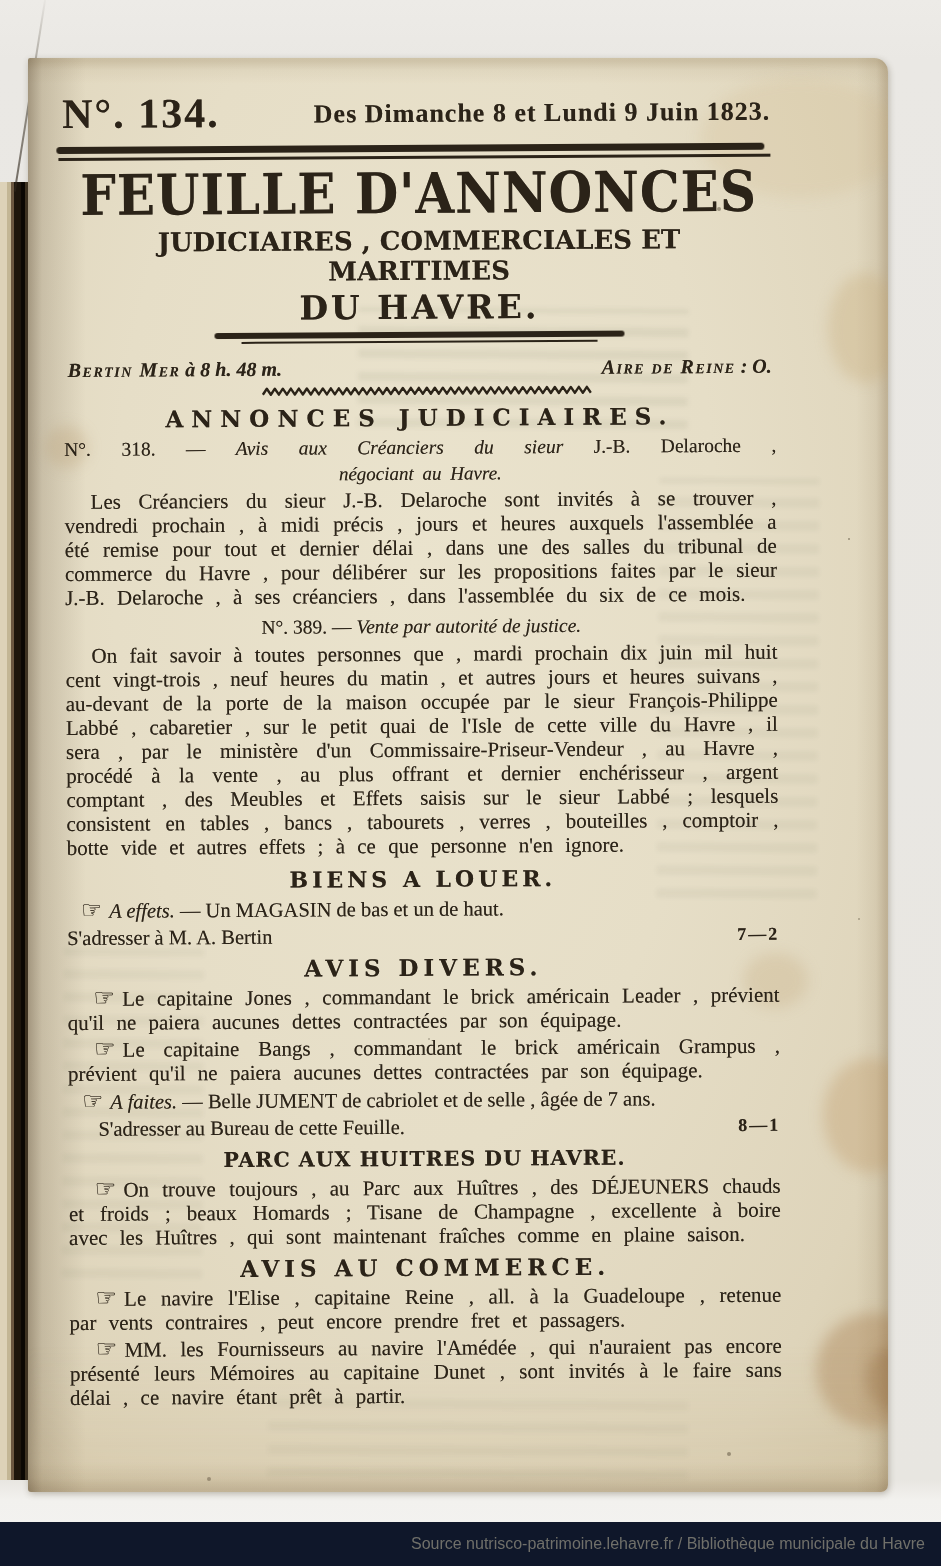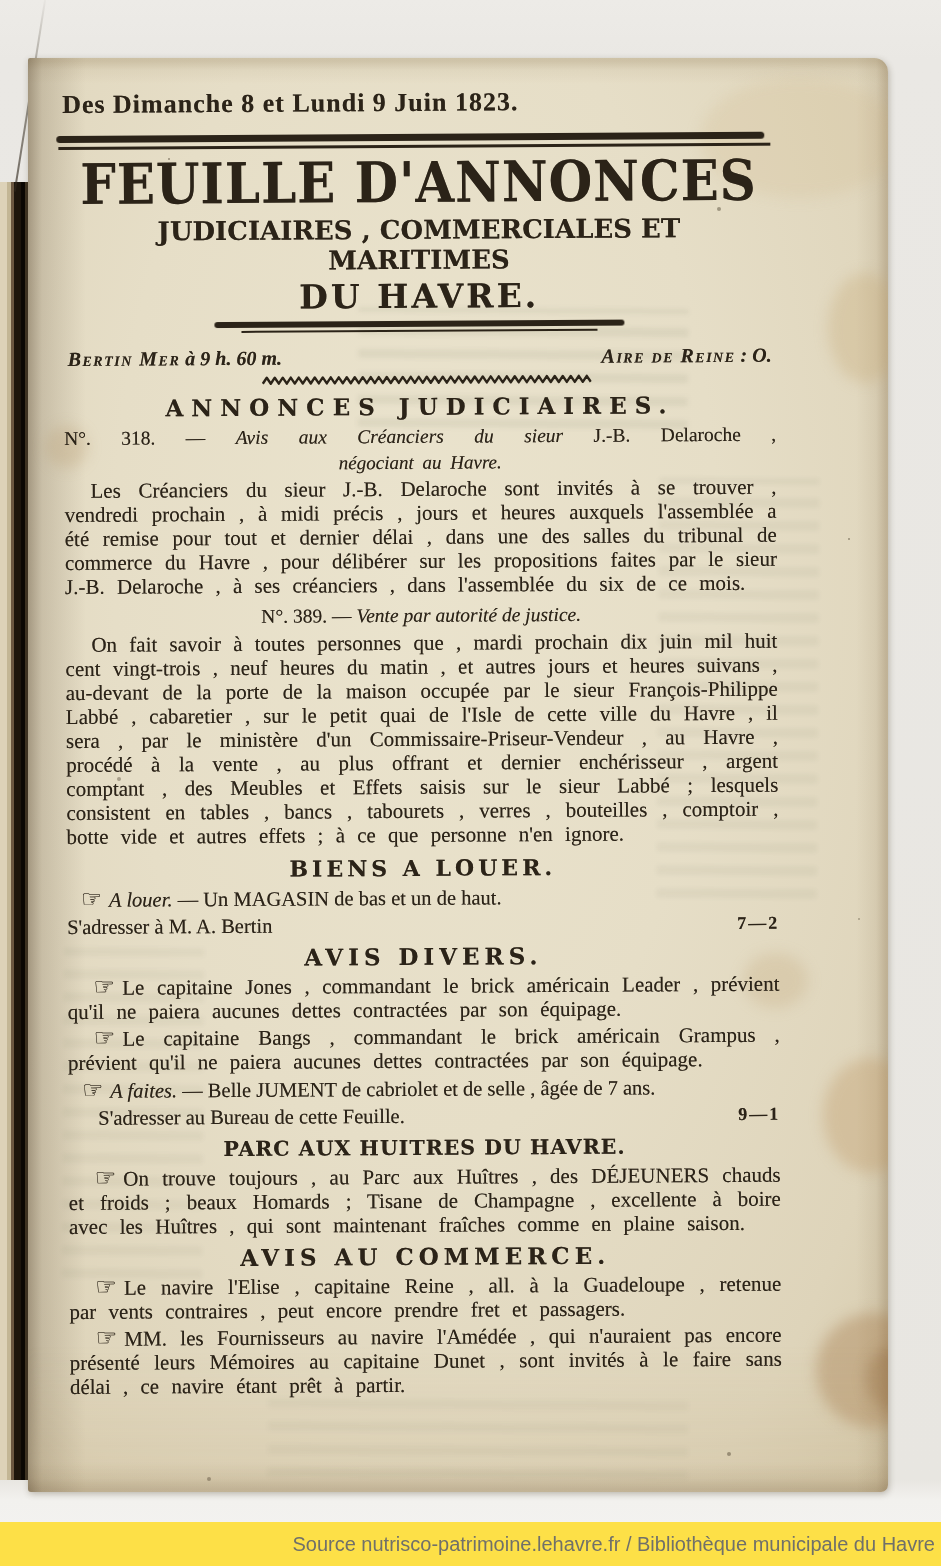--- a/index.html
+++ b/index.html
@@ -71,23 +71,23 @@
   .just-full { text-align:justify; text-align-last:justify; }
   .centered { text-align:center; }
   .it { font-style:italic; }
   .subhead { text-align:center; font-style:italic; font-size:19px; line-height:24px; margin-top:2px; word-spacing:4px; }
   p.body { font-size:21px; line-height:24px; text-align:justify; text-indent:26px; margin-top:2px; word-spacing:7px; }
   .adline { font-size:20.5px; line-height:26px; text-indent:14px; margin-top:2px; }
   .hand { font-family:"DejaVu Sans", sans-serif; font-size:1.15em; margin-right:7px; font-style:normal; }
   .contact { display:flex; justify-content:space-between; font-size:20.5px; line-height:23px; margin-top:3px; }
   .contact.indent > span:first-child { padding-left:30px; }
   .ref { font-size:18px; letter-spacing:2px; font-weight:bold; }
-  .footer-bar { position:absolute; left:0; bottom:0; width:941px; height:44px; background:#fde047;
-    display:flex; align-items:center; justify-content:flex-end; padding-right:6px;
-    font-family:"Liberation Sans", sans-serif; font-size:20px; color:#70706a; }
+  .footer-bar { position:absolute; left:0; bottom:0; width:941px; height:44px; background:#0f172a;
+    display:flex; align-items:center; justify-content:flex-end; padding-right:16px;
+    font-family:"Liberation Sans", sans-serif; font-size:16px; color:#70706a; }
 </style>
 </head>
 <body>
 
 <div class="stack"></div>
 <div class="crease"></div>
 
 <div class="page">
 
   <div class="stain" style="left:672px;top:20px;width:200px;height:120px;background:rgba(205,180,130,.18)"></div>
@@ -100,62 +100,63 @@
   <div class="stain" style="left:0;top:1290px;width:860px;height:140px;border-radius:0;background:linear-gradient(0deg,rgba(188,164,120,.16),rgba(188,164,120,0));filter:blur(6px)"></div>
 
   <div class="ghost" style="left:330px;top:250px;width:330px;height:120px;"></div>
   <div class="ghost" style="left:630px;top:420px;width:160px;height:420px;opacity:.75"></div>
   <div class="ghost" style="left:35px;top:890px;width:140px;height:330px;opacity:.7"></div>
   <div class="ghost" style="left:240px;top:1330px;width:420px;height:90px;opacity:.6"></div>
   <div class="specks"></div>
 
   <div class="content">
     <div class="issue-row">
+      <span class="issue-no">N°. 134.</span>
       <span class="date-line">Des Dimanche 8 et Lundi 9 Juin 1823.</span>
     </div>
     <div class="rule-thick"></div>
     <div class="rule-thin"></div>
 
     <div class="title1">FEUILLE D'ANNONCES</div>
     <div class="title2">JUDICIAIRES , COMMERCIALES ET MARITIMES</div>
     <div class="title3">DU HAVRE.</div>
     <div class="rule2-thick"></div>
     <div class="rule2-thin"></div>
 
     <div class="info-row">
-      <span><span class="sc">Bertin Mer</span> <span>à 9 h. 60 m.</span></span>
+      <span><span class="sc">Bertin Mer</span> <span>à 8 h. 48 m.</span></span>
       <span><span class="sc">Aire de Reine</span> <span>: O.</span></span>
     </div>
     <svg class="zigzag" width="330" height="10" viewBox="0 0 330 10">
       <path fill="none" stroke="#2b2318" stroke-width="2.4" stroke-linejoin="round" d="M1 8 L5 2 L9 8 L13 2 L17 8 L21 2 L25 8 L29 2 L33 8 L37 2 L41 8 L45 2 L49 8 L53 2 L57 8 L61 2 L65 8 L69 2 L73 8 L77 2 L81 8 L85 2 L89 8 L93 2 L97 8 L101 2 L105 8 L109 2 L113 8 L117 2 L121 8 L125 2 L129 8 L133 2 L137 8 L141 2 L145 8 L149 2 L153 8 L157 2 L161 8 L165 2 L169 8 L173 2 L177 8 L181 2 L185 8 L189 2 L193 8 L197 2 L201 8 L205 2 L209 8 L213 2 L217 8 L221 2 L225 8 L229 2 L233 8 L237 2 L241 8 L245 2 L249 8 L253 2 L257 8 L261 2 L265 8 L269 2 L273 8 L277 2 L281 8 L285 2 L289 8 L293 2 L297 8 L301 2 L305 8 L309 2 L313 8 L317 2 L321 8 L325 2 L329 8"></path>
     </svg>
 
     <div class="sechead h-annonces">ANNONCES JUDICIAIRES.</div>
 
     <p class="itemhead just-full"><span>N°. 318. —</span> <span class="it">Avis aux Créanciers du sieur</span> <span>J.-B. Delaroche ,</span></p>
     <p class="subhead">négociant au Havre.</p>
     <p class="body">Les Créanciers du sieur J.-B. Delaroche sont invités à se trouver , vendredi prochain , à midi précis , jours et heures auxquels l'assemblée a été remise pour tout et dernier délai , dans une des salles du tribunal de commerce du Havre , pour délibérer sur les propositions faites par le sieur J.-B. Delaroche , à ses créanciers , dans l'assemblée du six de ce mois.</p>
 
     <p class="itemhead centered" style="margin-top:7px"><span>N°. 389. —</span> <span class="it">Vente par autorité de justice.</span></p>
     <p class="body" style="margin-top:3px">On fait savoir à toutes personnes que , mardi prochain dix juin mil huit cent vingt-trois , neuf heures du matin , et autres jours et heures suivans , au-devant de la porte de la maison occupée par le sieur François-Philippe Labbé , cabaretier , sur le petit quai de l'Isle de cette ville du Havre , il sera , par le ministère d'un Commissaire-Priseur-Vendeur , au Havre , procédé à la vente , au plus offrant et dernier enchérisseur , argent comptant , des Meubles et Effets saisis sur le sieur Labbé ; lesquels consistent en tables , bancs , tabourets , verres , bouteilles , comptoir , botte vide et autres effets ; à ce que personne n'en ignore.</p>
 
     <div class="sechead h-biens">BIENS A LOUER.</div>
-    <p class="adline"><span class="hand">☞</span><span class="it">A louer.</span> <span>— Un MAGASIN de bas et un de haut.</span></p>
+    <p class="adline"><span class="hand">☞</span><span class="it">A effets.</span> <span>— Un MAGASIN de bas et un de haut.</span></p>
     <div class="contact">
         <span>S'adresser à M. A. Bertin</span>
         <span class="ref">7—2</span>
       </div>
 
     <div class="sechead h-divers">AVIS DIVERS.</div>
     <p class="body"><span class="hand">☞</span><span>Le capitaine Jones , commandant le brick américain Leader , prévient qu'il ne paiera aucunes dettes contractées par son équipage.</span></p>
     <p class="body"><span class="hand">☞</span><span>Le capitaine Bangs , commandant le brick américain Grampus , prévient qu'il ne paiera aucunes dettes contractées par son équipage.</span></p>
     <p class="adline"><span class="hand">☞</span><span class="it">A faites.</span> <span>— Belle JUMENT de cabriolet et de selle , âgée de 7 ans.</span></p>
     <div class="contact indent">
         <span>S'adresser au Bureau de cette Feuille.</span>
-        <span class="ref">9—1</span>
+        <span class="ref">8—1</span>
       </div>
 
     <div class="sechead h-parc">PARC AUX HUITRES DU HAVRE.</div>
     <p class="body"><span class="hand">☞</span><span>On trouve toujours , au Parc aux Huîtres , des DÉJEUNERS chauds et froids ; beaux Homards ; Tisane de Champagne , excellente à boire avec les Huîtres , qui sont maintenant fraîches comme en plaine saison.</span></p>
 
     <div class="sechead h-commerce">AVIS AU COMMERCE.</div>
     <p class="body"><span class="hand">☞</span><span>Le navire l'Elise , capitaine Reine , all. à la Guadeloupe , retenue par vents contraires , peut encore prendre fret et passagers.</span></p>
     <p class="body"><span class="hand">☞</span><span>MM. les Fournisseurs au navire l'Amédée , qui n'auraient pas encore présenté leurs Mémoires au capitaine Dunet , sont invités à le faire sans délai , ce navire étant prêt à partir.</span></p>
   </div>
 </div>

